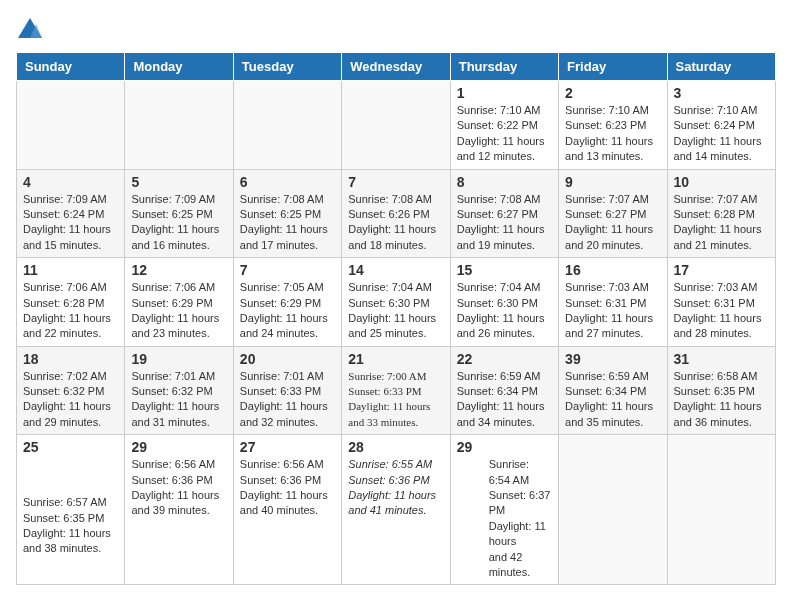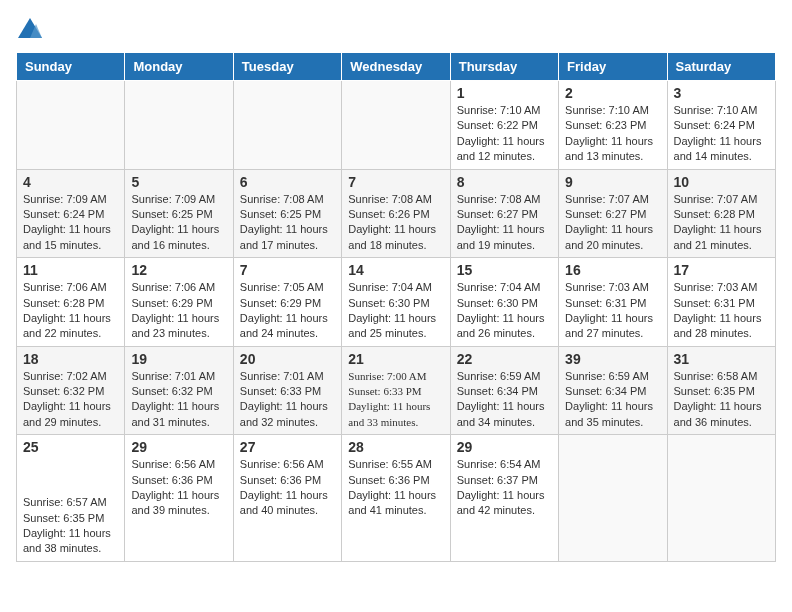--- a/index.html
+++ b/index.html
@@ -318,28 +318,28 @@
         </td>
         <td>
           <span class="day-num">27</span>
           <div class="day-info" style="white-space: pre-line;">Sunrise: 6:56 AM
 Sunset: 6:36 PM
 Daylight: 11 hours
 and 40 minutes.</div>
         </td>
         <td>
           <span class="day-num">28</span>
-          <div class="day-info" style="white-space: pre-line;">Sunrise: 6:55 AM
+          <div class="day-info" style="white-space: pre-line; font-style: italic;">Sunrise: 6:55 AM
 Sunset: 6:36 PM
 Daylight: 11 hours
 and 41 minutes.</div>
         </td>
         <td>
           <span class="day-num">29</span>
-          <div class="day-info" style="white-space: pre-line;">Sunrise: 6:54 AM
+          <div class="day-info" style="white-space: pre-line; margin-left: 32px;">Sunrise: 6:54 AM
 Sunset: 6:37 PM
 Daylight: 11 hours
 and 42 minutes.</div>
         </td>
         <td class="empty-cell"></td>
         <td class="empty-cell"></td>
       </tr>
     </tbody>
 </table>
 

